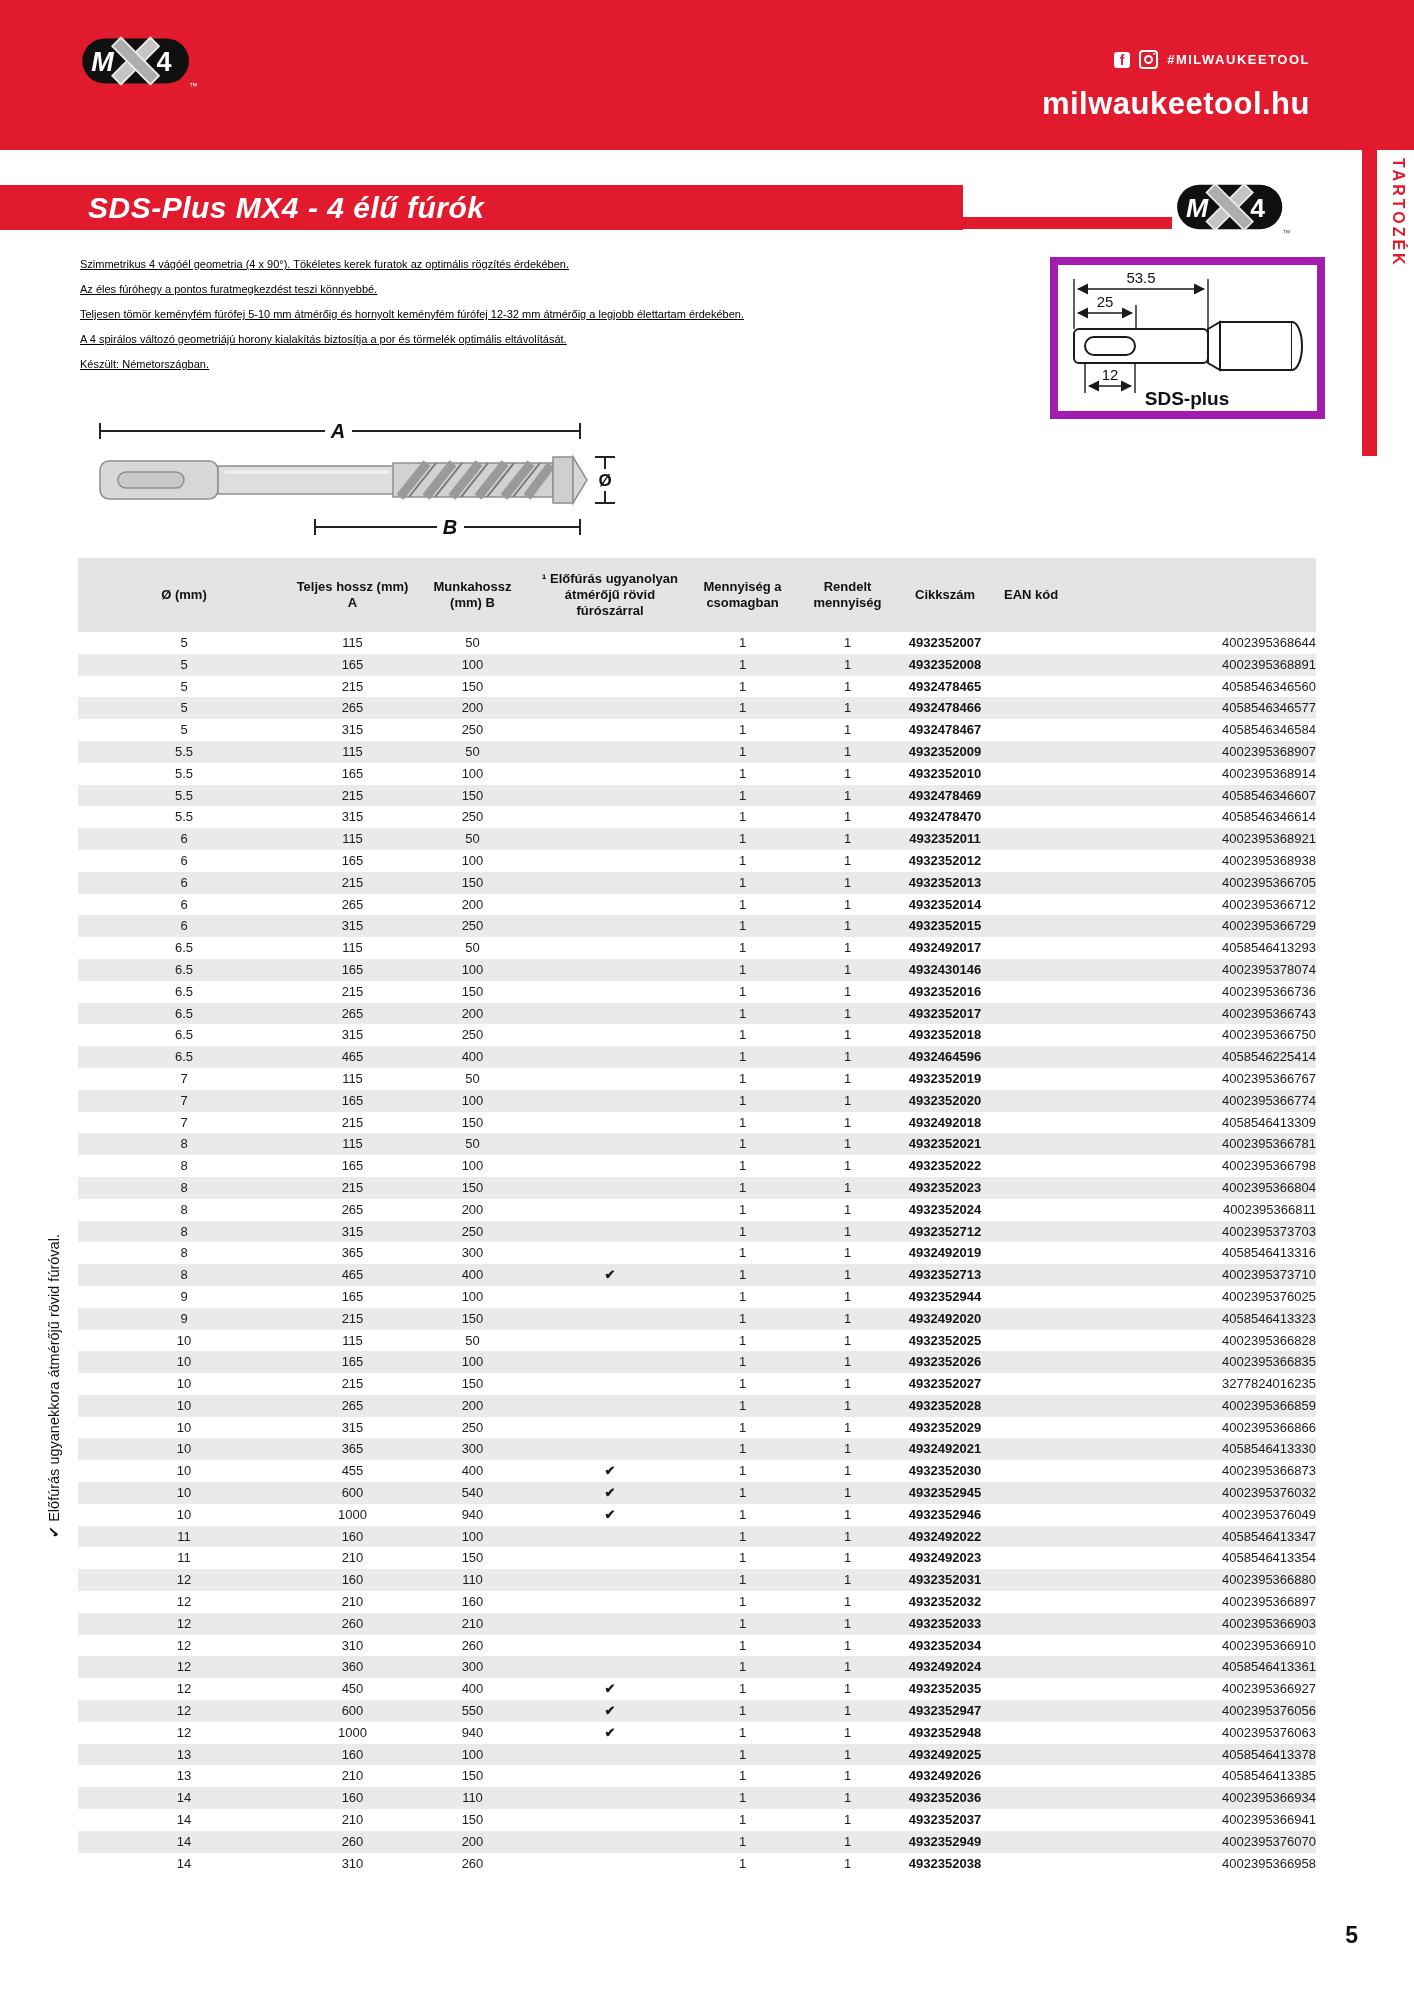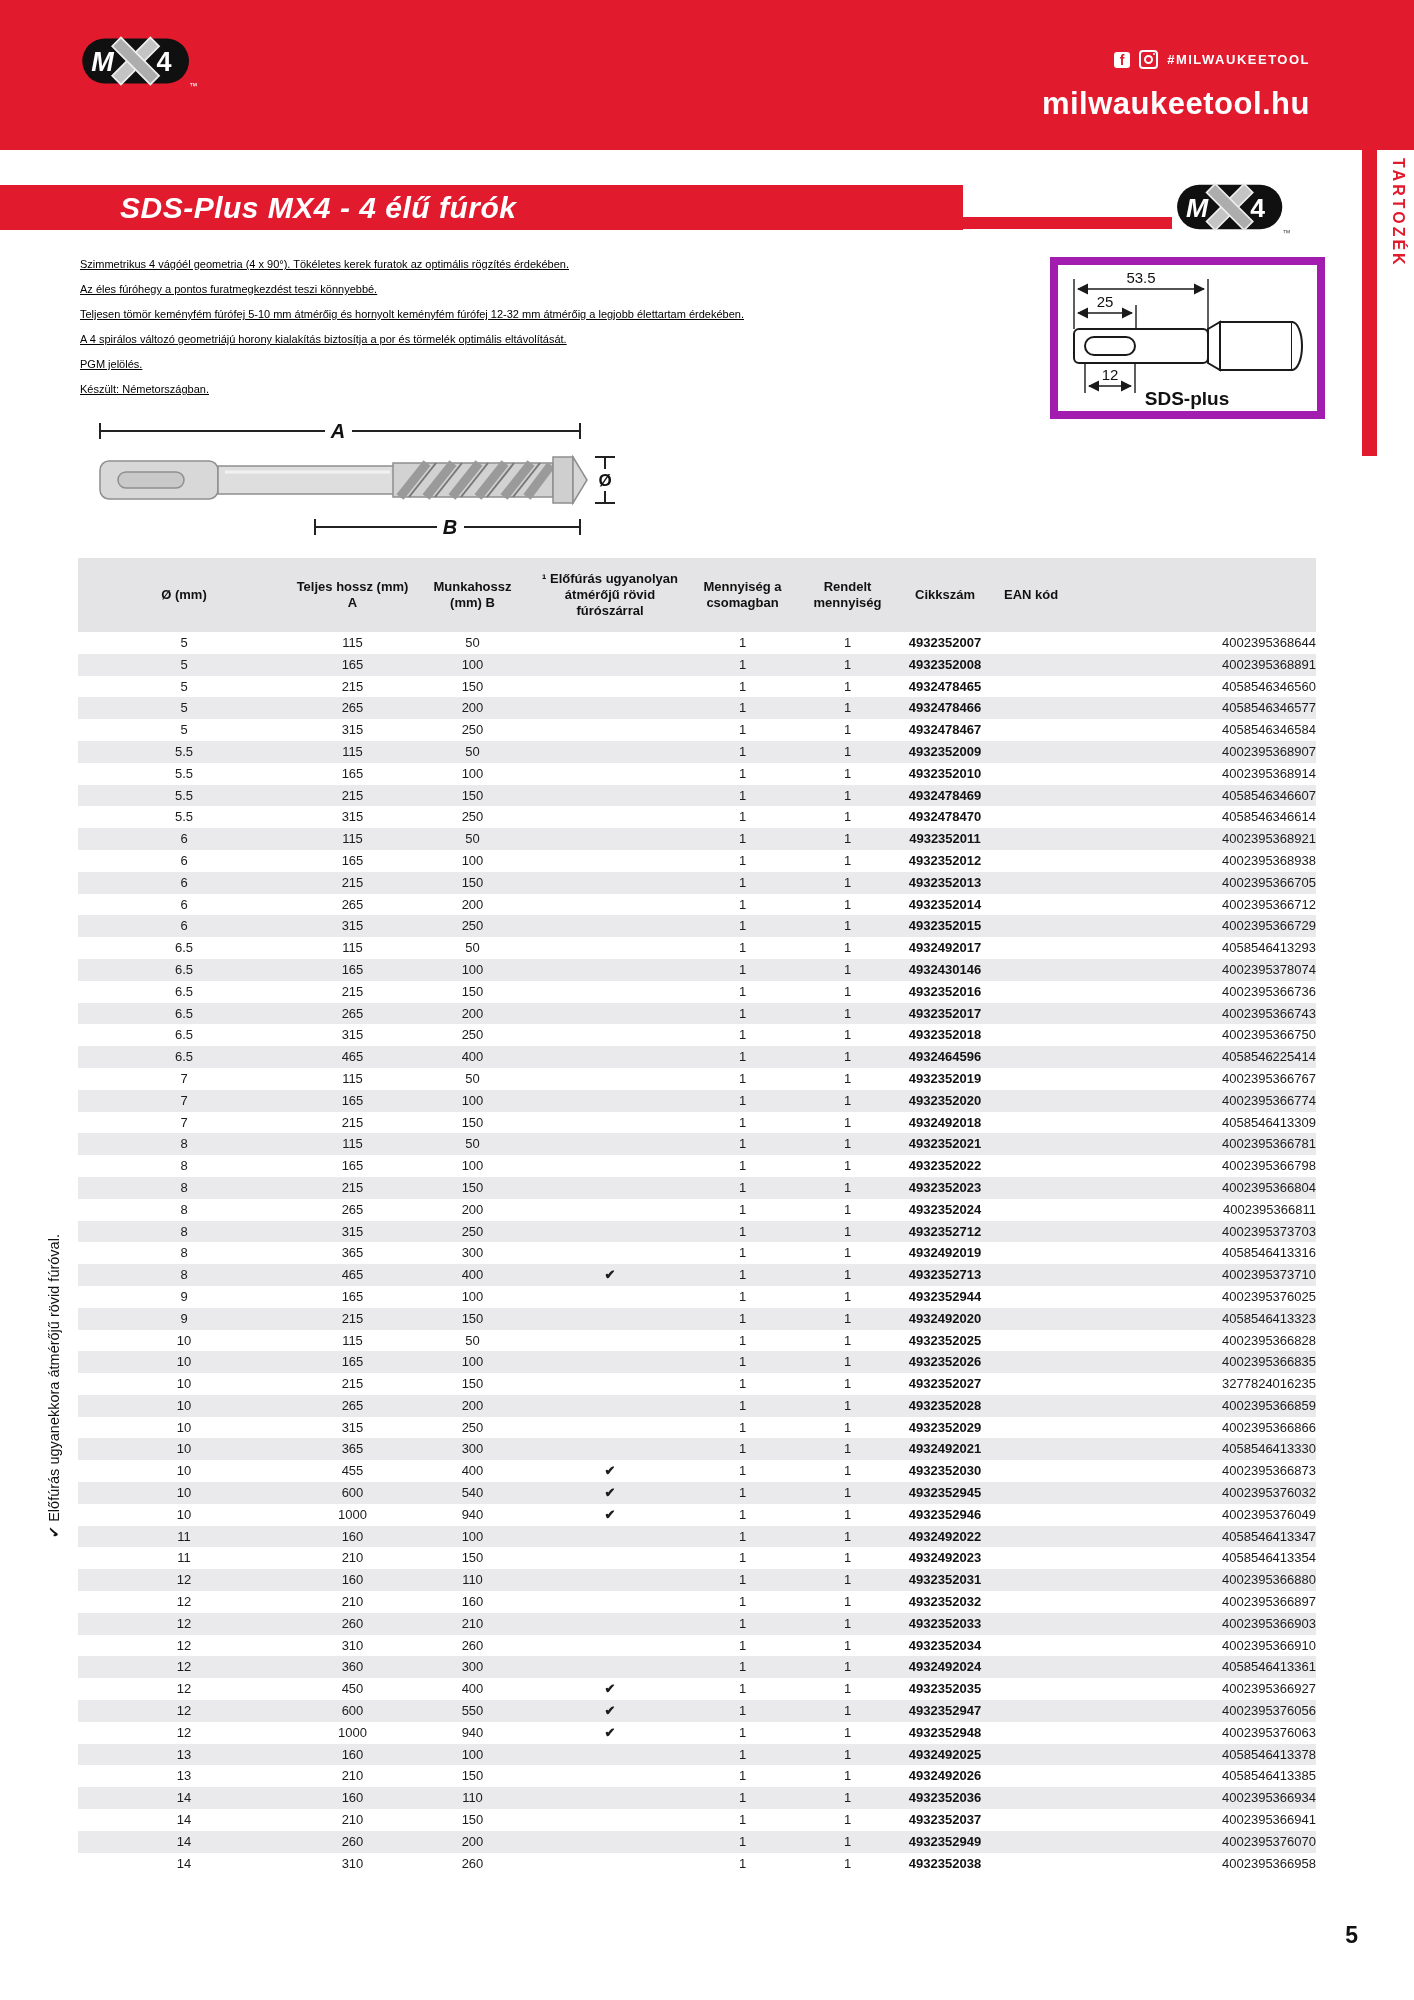--- a/index.html
+++ b/index.html
@@ -15,21 +15,21 @@
   .ig-icon { width:15px; height:15px; border:2px solid #fff; border-radius:4px; position:relative; }
   .ig-icon::after { content:""; position:absolute; inset:3px; border:2px solid #fff; border-radius:50%; }
   .ig-icon::before { content:""; position:absolute; top:1px; right:1px; width:2px; height:2px;
                      background:#fff; border-radius:50%; }
   .hashtag { color:#fff; font-size:13px; font-weight:bold; letter-spacing:1.5px;text-align:center; }
   .website { position:absolute; right:104px; top:86px; color:#fff; font-size:31px; font-weight:bold; letter-spacing:0.5px; }
 
   
   .title-bar { position:absolute; left:0; top:185px; width:963px; height:45px; background:#e21a2e;
                display:flex; align-items:center; }
-  .title-text { margin-left:120px; color:#fff; font-size:30px; font-weight:bold; font-style:italic; letter-spacing:0.5px; }
+  .title-text { margin-left:88px; color:#fff; font-size:30px; font-weight:bold; font-style:italic; letter-spacing:0.5px; }
   .title-line { position:absolute; left:963px; top:217px; width:209px; height:12px; background:#e21a2e; }
   .title-logo { position:absolute; left:1172px; top:176px; width:122px; height:62px; }
 
   
   .side-strip { position:absolute; right:37px; top:150px; width:15px; height:306px; background:#e21a2e; }
   .side-label { position:absolute; right:7px; top:158px; writing-mode:vertical-rl; color:#e21a2e;
                 font-weight:bold; font-size:16px; letter-spacing:3px; }
 
   
   .description { position:absolute; left:80px; top:252px; width:785px; font-size:11px; line-height:25px; color:#000000;text-decoration:underline; }
@@ -110,21 +110,20 @@
   </svg>
 
   <div class="side-strip"></div>
   <div class="side-label">TARTOZÉK</div>
 
   <div class="description">
       <div>Szimmetrikus 4 vágóél geometria (4 x 90°). Tökéletes kerek furatok az optimális rögzítés érdekében.</div>
       <div>Az éles fúróhegy a pontos furatmegkezdést teszi könnyebbé.</div>
       <div>Teljesen tömör keményfém fúrófej 5-10 mm átmérőig és hornyolt keményfém fúrófej 12-32 mm átmérőig a legjobb élettartam érdekében.</div>
       <div>A 4 spirálos változó geometriájú horony kialakítás biztosítja a por és törmelék optimális eltávolítását.</div>
-      <div>PGM jelölés.</div>
       <div>Készült: Németországban.</div>
     </div>
 
   <div class="sds-box">
     <svg viewBox="0 0 259 146">
       <defs>
         <marker id="arr" viewBox="0 0 10 10" refX="9" refY="5" markerWidth="8" markerHeight="8" orient="auto-start-reverse">
           <path d="M0,0 L10,5 L0,10 z" fill="#1a1a1a"></path>
         </marker>
       </defs>

